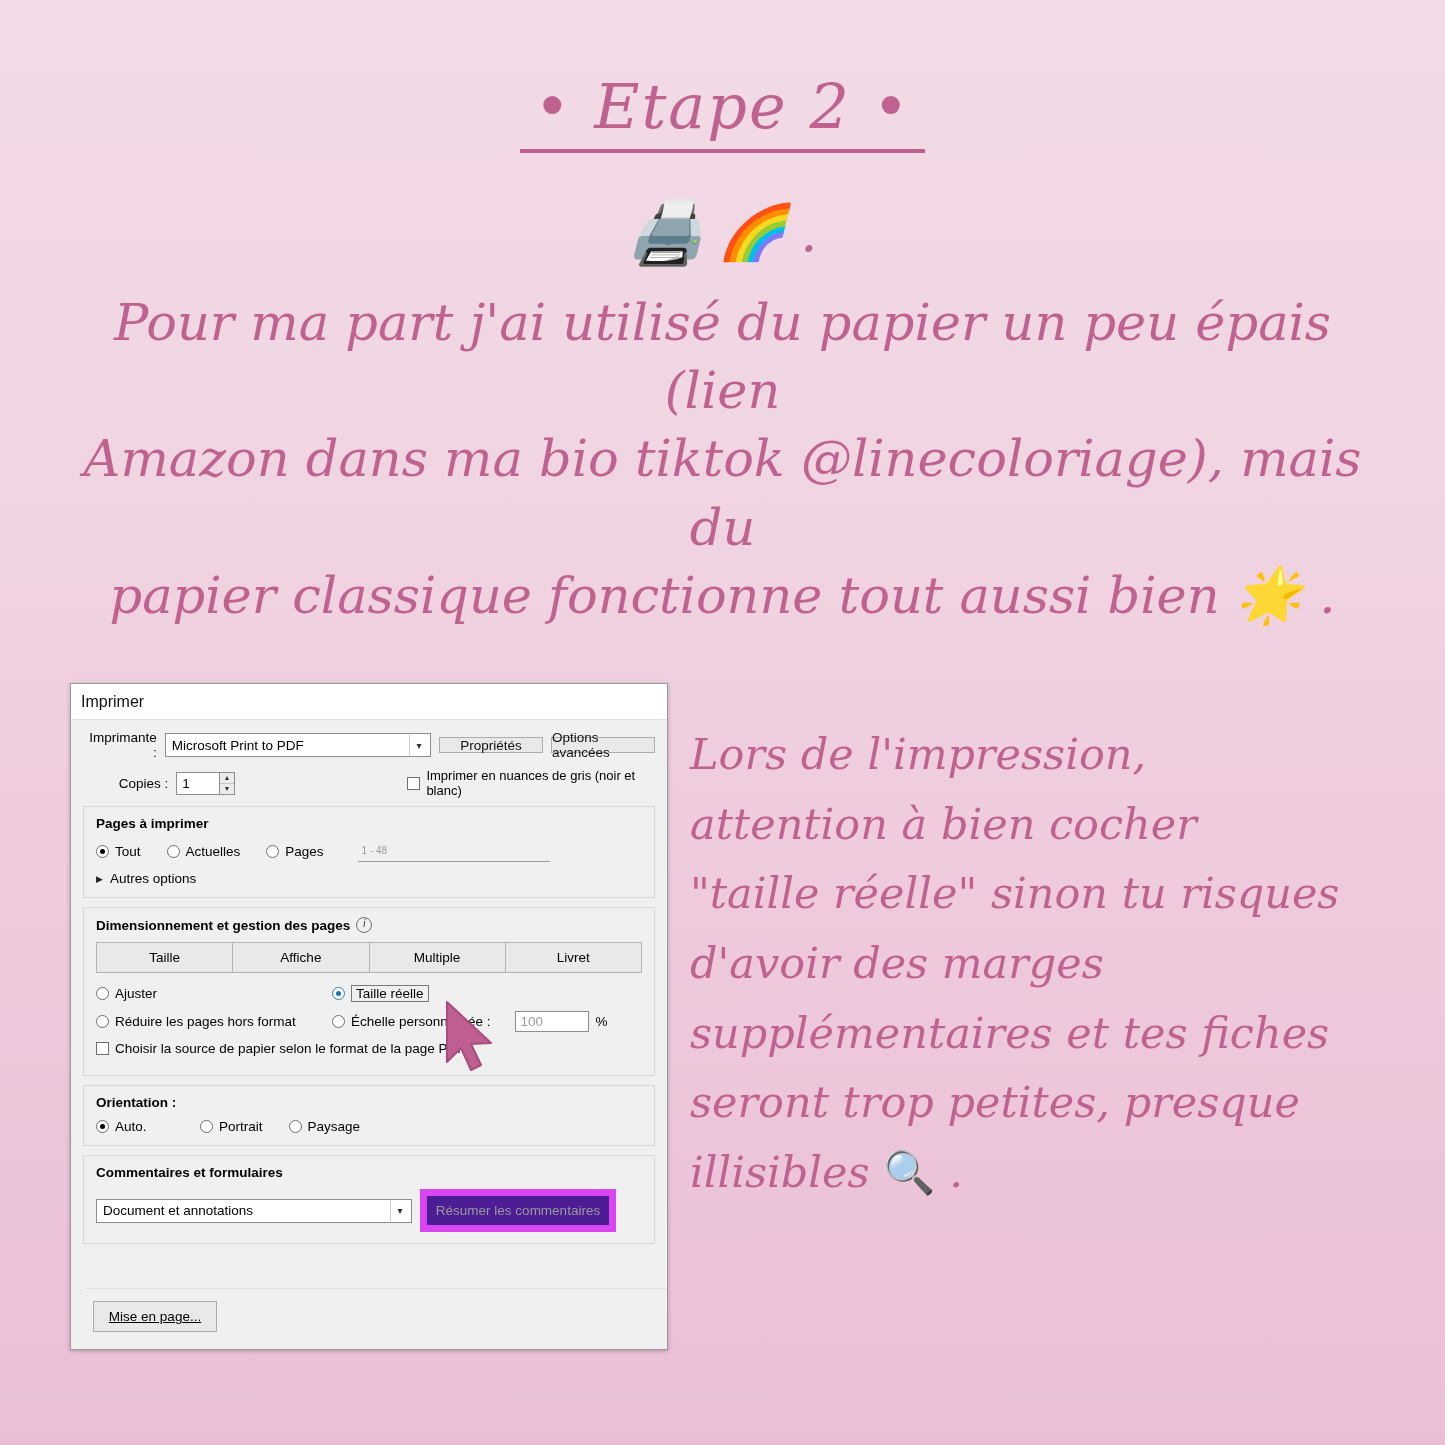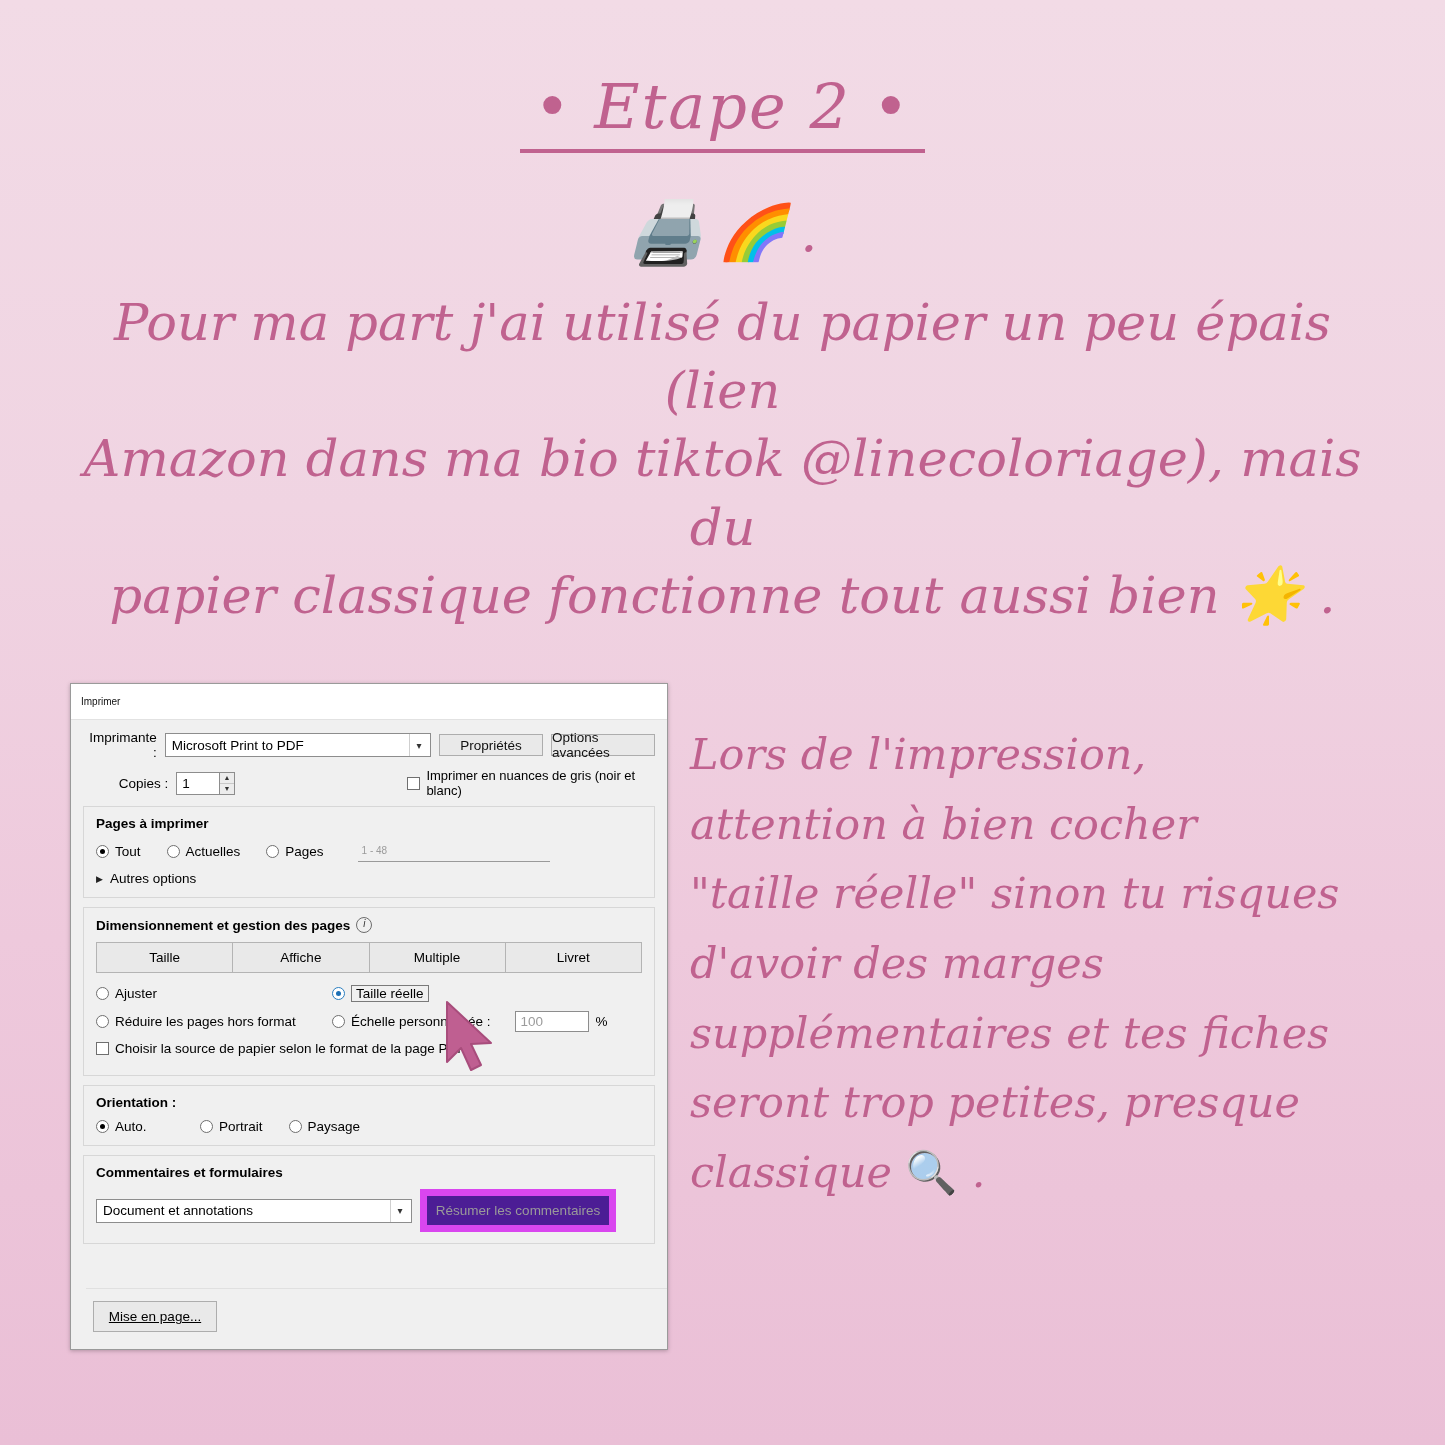--- a/index.html
+++ b/index.html
@@ -87,21 +87,21 @@
     color: #000;
     overflow: hidden;
   }
   .dlg-titlebar {
     background: #ffffff;
     height: 35px;
     border-bottom: 1px solid #e2e2e2;
     display: flex;
     align-items: center;
     padding-left: 10px;
-    font-size: 10px;
+    font-size: 16px;
     color: #111;
   }
   .dlg-body {
     padding: 10px 12px 0 12px;
   }
   .row {
     display: flex;
     align-items: center;
     margin-bottom: 8px;
   }
@@ -128,21 +128,21 @@
     color: #333;
     font-size: 10px;
     border-left: 1px solid #cfcfcf;
     height: 100%;
     display: flex;
     align-items: center;
     justify-content: center;
   }
   .printer-combo { width: 330px; }
   .btn {
-    height: 22px;
+    height: 16px;
     min-width: 104px;
     background: #e9e9e9;
     border: 1px solid #adadad;
     font-size: 13.5px;
     color: #111;
     display: inline-flex;
     align-items: center;
     justify-content: center;
     margin-left: 8px;
     box-sizing: border-box;
@@ -525,19 +525,19 @@
   </div>
 
   <div class="right-text">
     <div class="ln">Lors de l'impression,</div>
     <div class="ln">attention à bien cocher</div>
     <div class="ln">"taille réelle" sinon tu risques</div>
     <div class="ln">d'avoir des marges</div>
     <div class="ln">supplémentaires et tes fiches</div>
     <div class="ln">seront trop petites, presque</div>
     <div class="ln">
-      <span>classique</span>
+      <span>illisibles</span>
       <span class="mag">🔍</span>
       <span>.</span>
     </div>
   </div>
 
 </div>
 
 </body></html>

